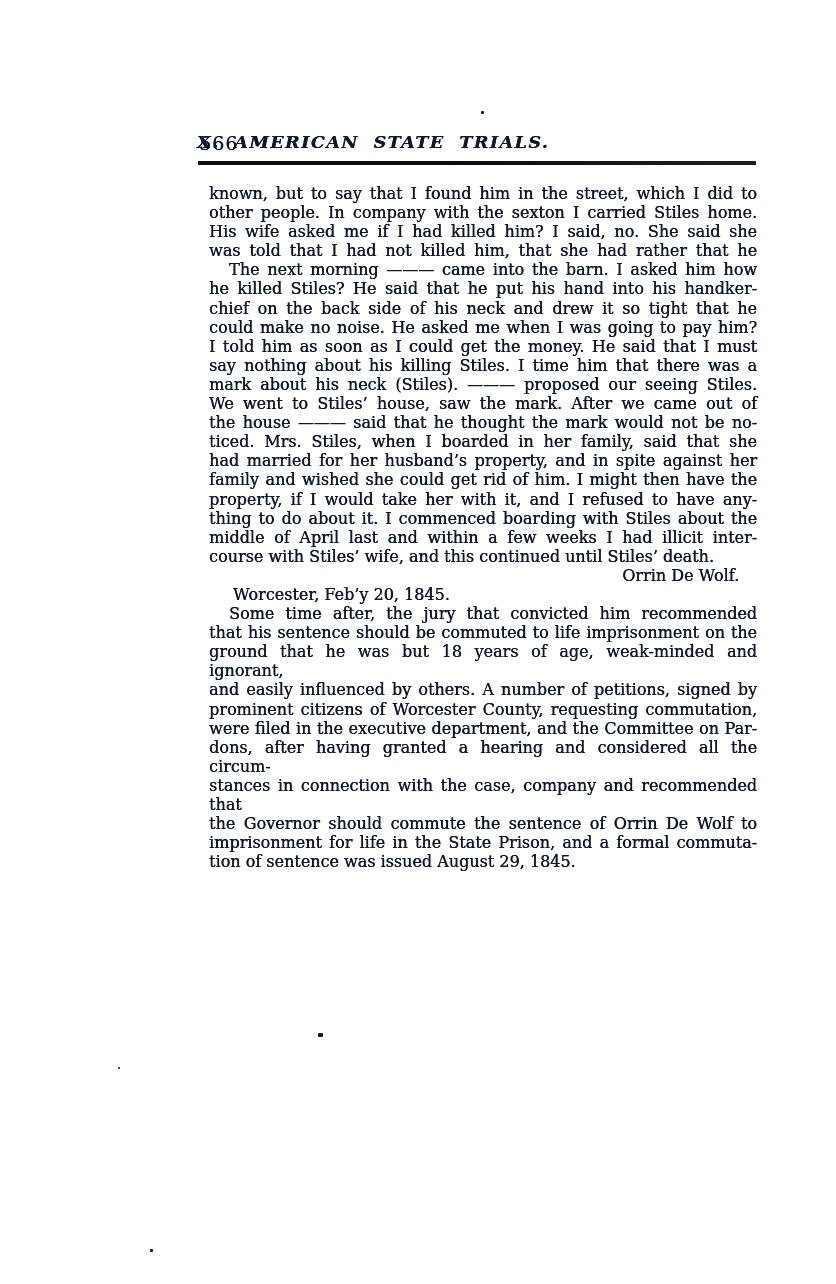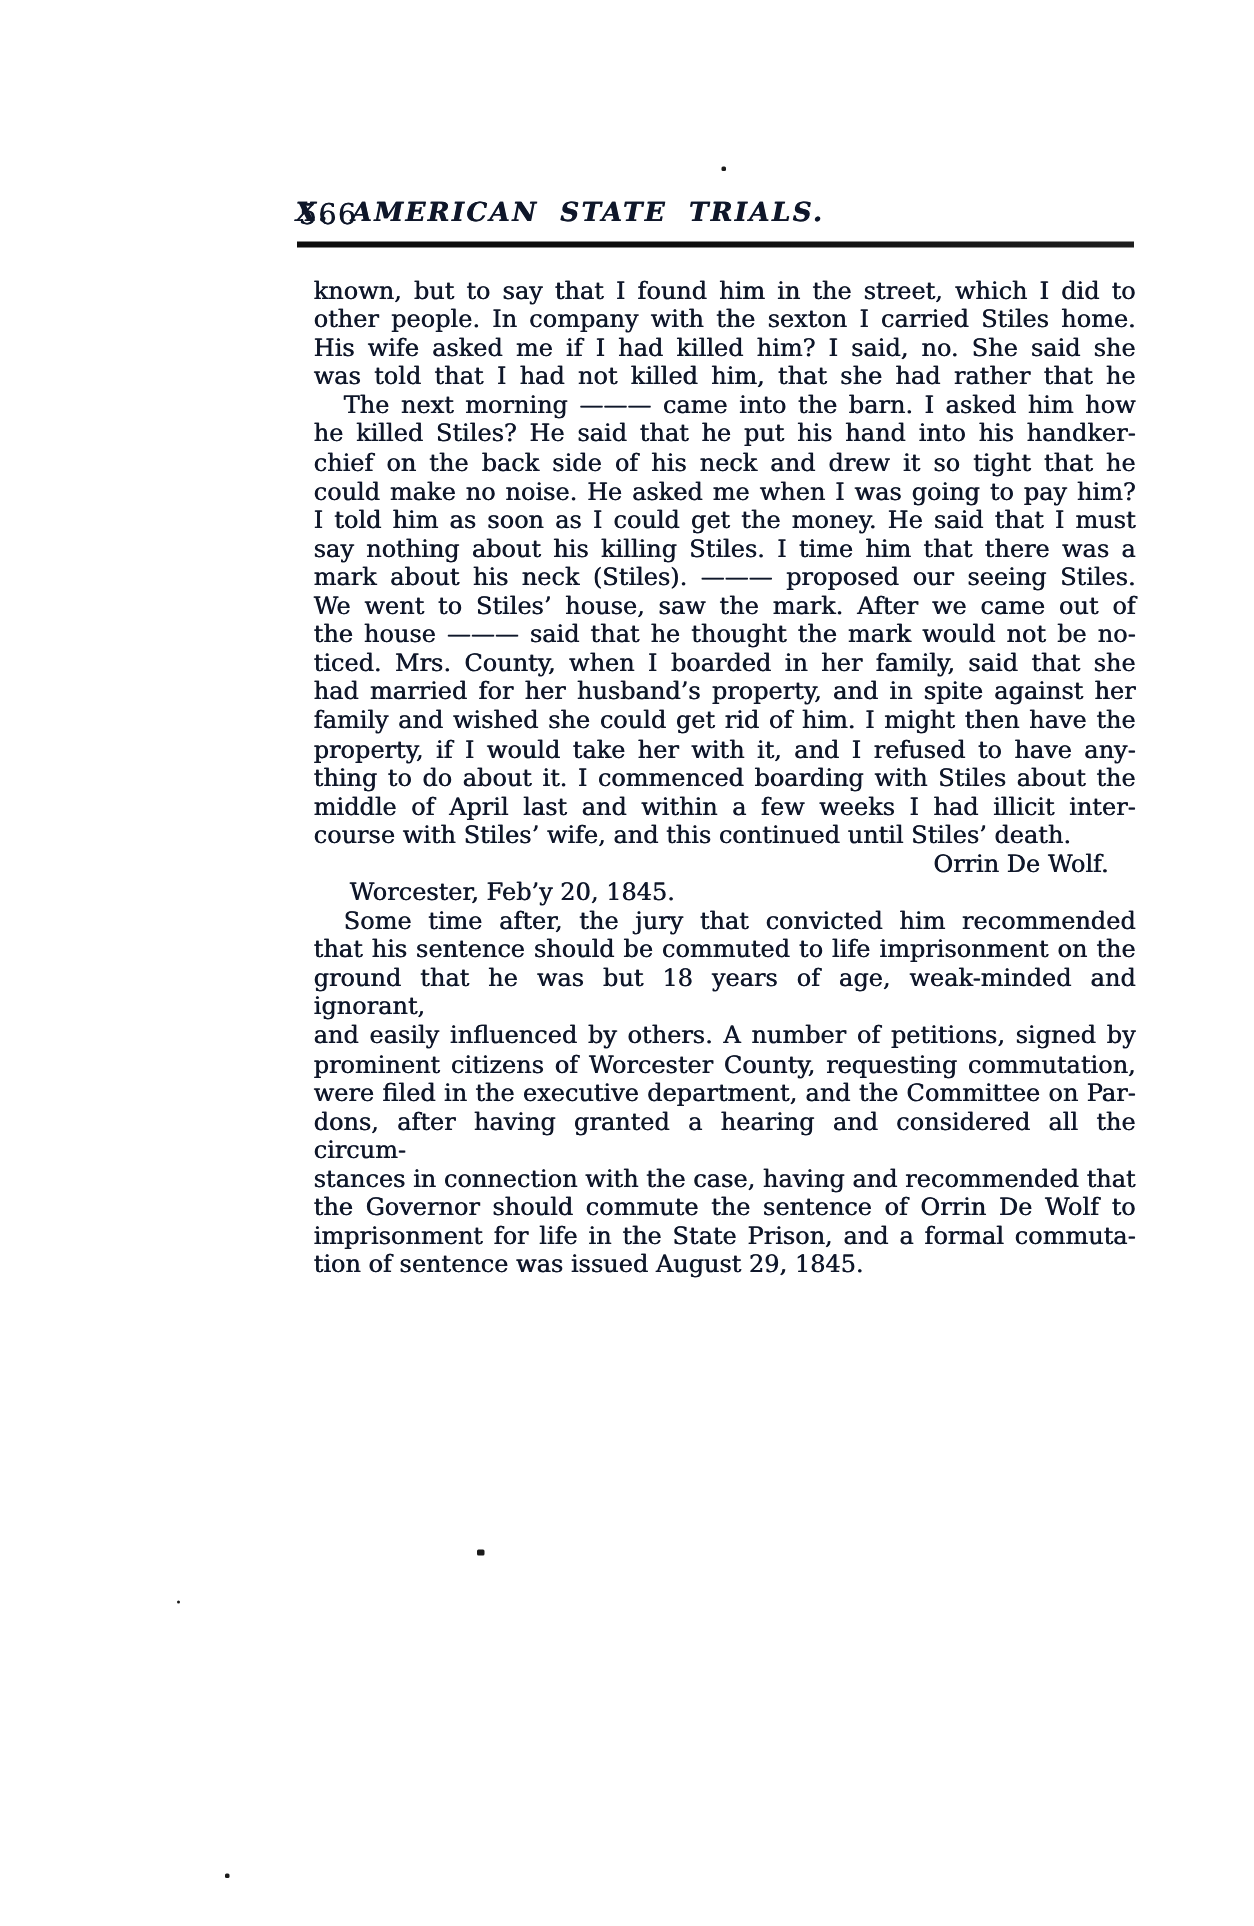--- a/index.html
+++ b/index.html
@@ -72,35 +72,35 @@
     <div class="line">was told that I had not killed him, that she had rather that he</div>
     <div class="line i">The next morning ——— came into the barn.  I asked him how</div>
     <div class="line">he killed Stiles?  He said that he put his hand into his handker-</div>
     <div class="line">chief on the back side of his neck and drew it so tight that he</div>
     <div class="line">could make no noise.  He asked me when I was going to pay him?</div>
     <div class="line">I told him as soon as I could get the money.  He said that I must</div>
     <div class="line">say nothing about his killing Stiles.  I time him that there was a</div>
     <div class="line">mark about his neck (Stiles).  ——— proposed our seeing Stiles.</div>
     <div class="line">We went to Stiles’ house, saw the mark.  After we came out of</div>
     <div class="line">the house ——— said that he thought the mark would not be no-</div>
-    <div class="line">ticed.  Mrs. County, when I boarded in her family, said that she</div>
+    <div class="line">ticed.  Mrs. Stiles, when I boarded in her family, said that she</div>
     <div class="line">had married for her husband’s property, and in spite against her</div>
     <div class="line">family and wished she could get rid of him.  I might then have the</div>
     <div class="line">property, if I would take her with it, and I refused to have any-</div>
     <div class="line">thing to do about it.  I commenced boarding with Stiles about the</div>
     <div class="line">middle of April last and within a few weeks I had illicit inter-</div>
     <div class="line e">course with Stiles’ wife, and this continued until Stiles’ death.</div>
     <div class="line e r">Orrin De Wolf.</div>
     <div class="line e d">Worcester, Feb’y 20, 1845.</div>
     <div class="line i">Some time after, the jury that convicted him recommended</div>
     <div class="line">that his sentence should be commuted to life imprisonment on the</div>
     <div class="line">ground that he was but 18 years of age, weak-minded and ignorant,</div>
     <div class="line">and easily influenced by others.  A number of petitions, signed by</div>
     <div class="line">prominent citizens of Worcester County, requesting commutation,</div>
     <div class="line">were filed in the executive department, and the Committee on Par-</div>
     <div class="line">dons, after having granted a hearing and considered all the circum-</div>
-    <div class="line">stances in connection with the case, having and recommended that</div>
+    <div class="line">stances in connection with the case, company and recommended that</div>
     <div class="line">the Governor should commute the sentence of Orrin De Wolf to</div>
     <div class="line">imprisonment for life in the State Prison, and a formal commuta-</div>
     <div class="line e">tion of sentence was issued August 29, 1845.</div>
   </div>
 
 </div>
 
 </body></html>

